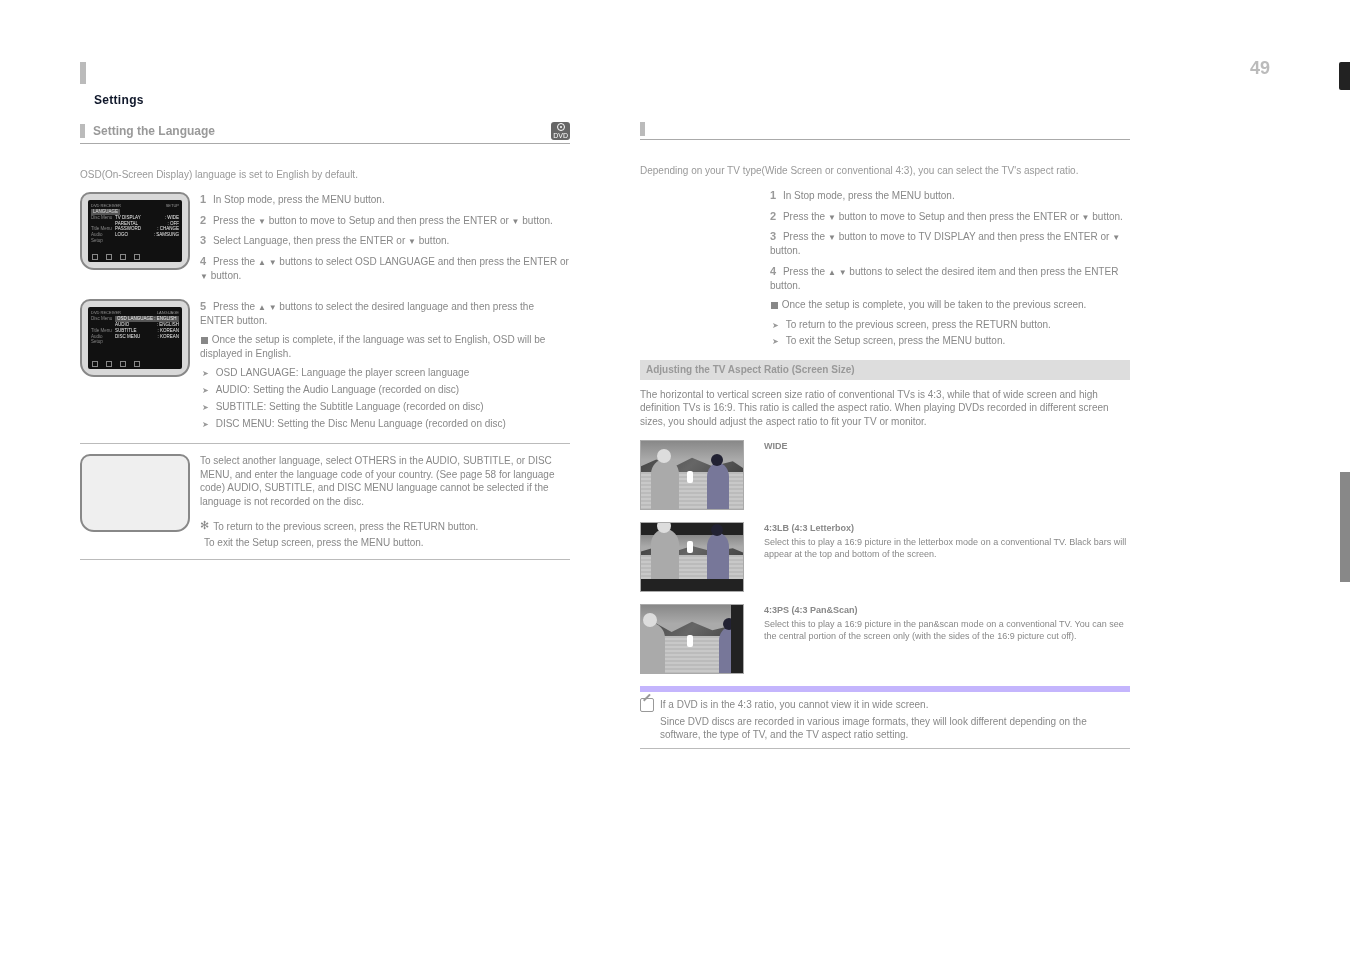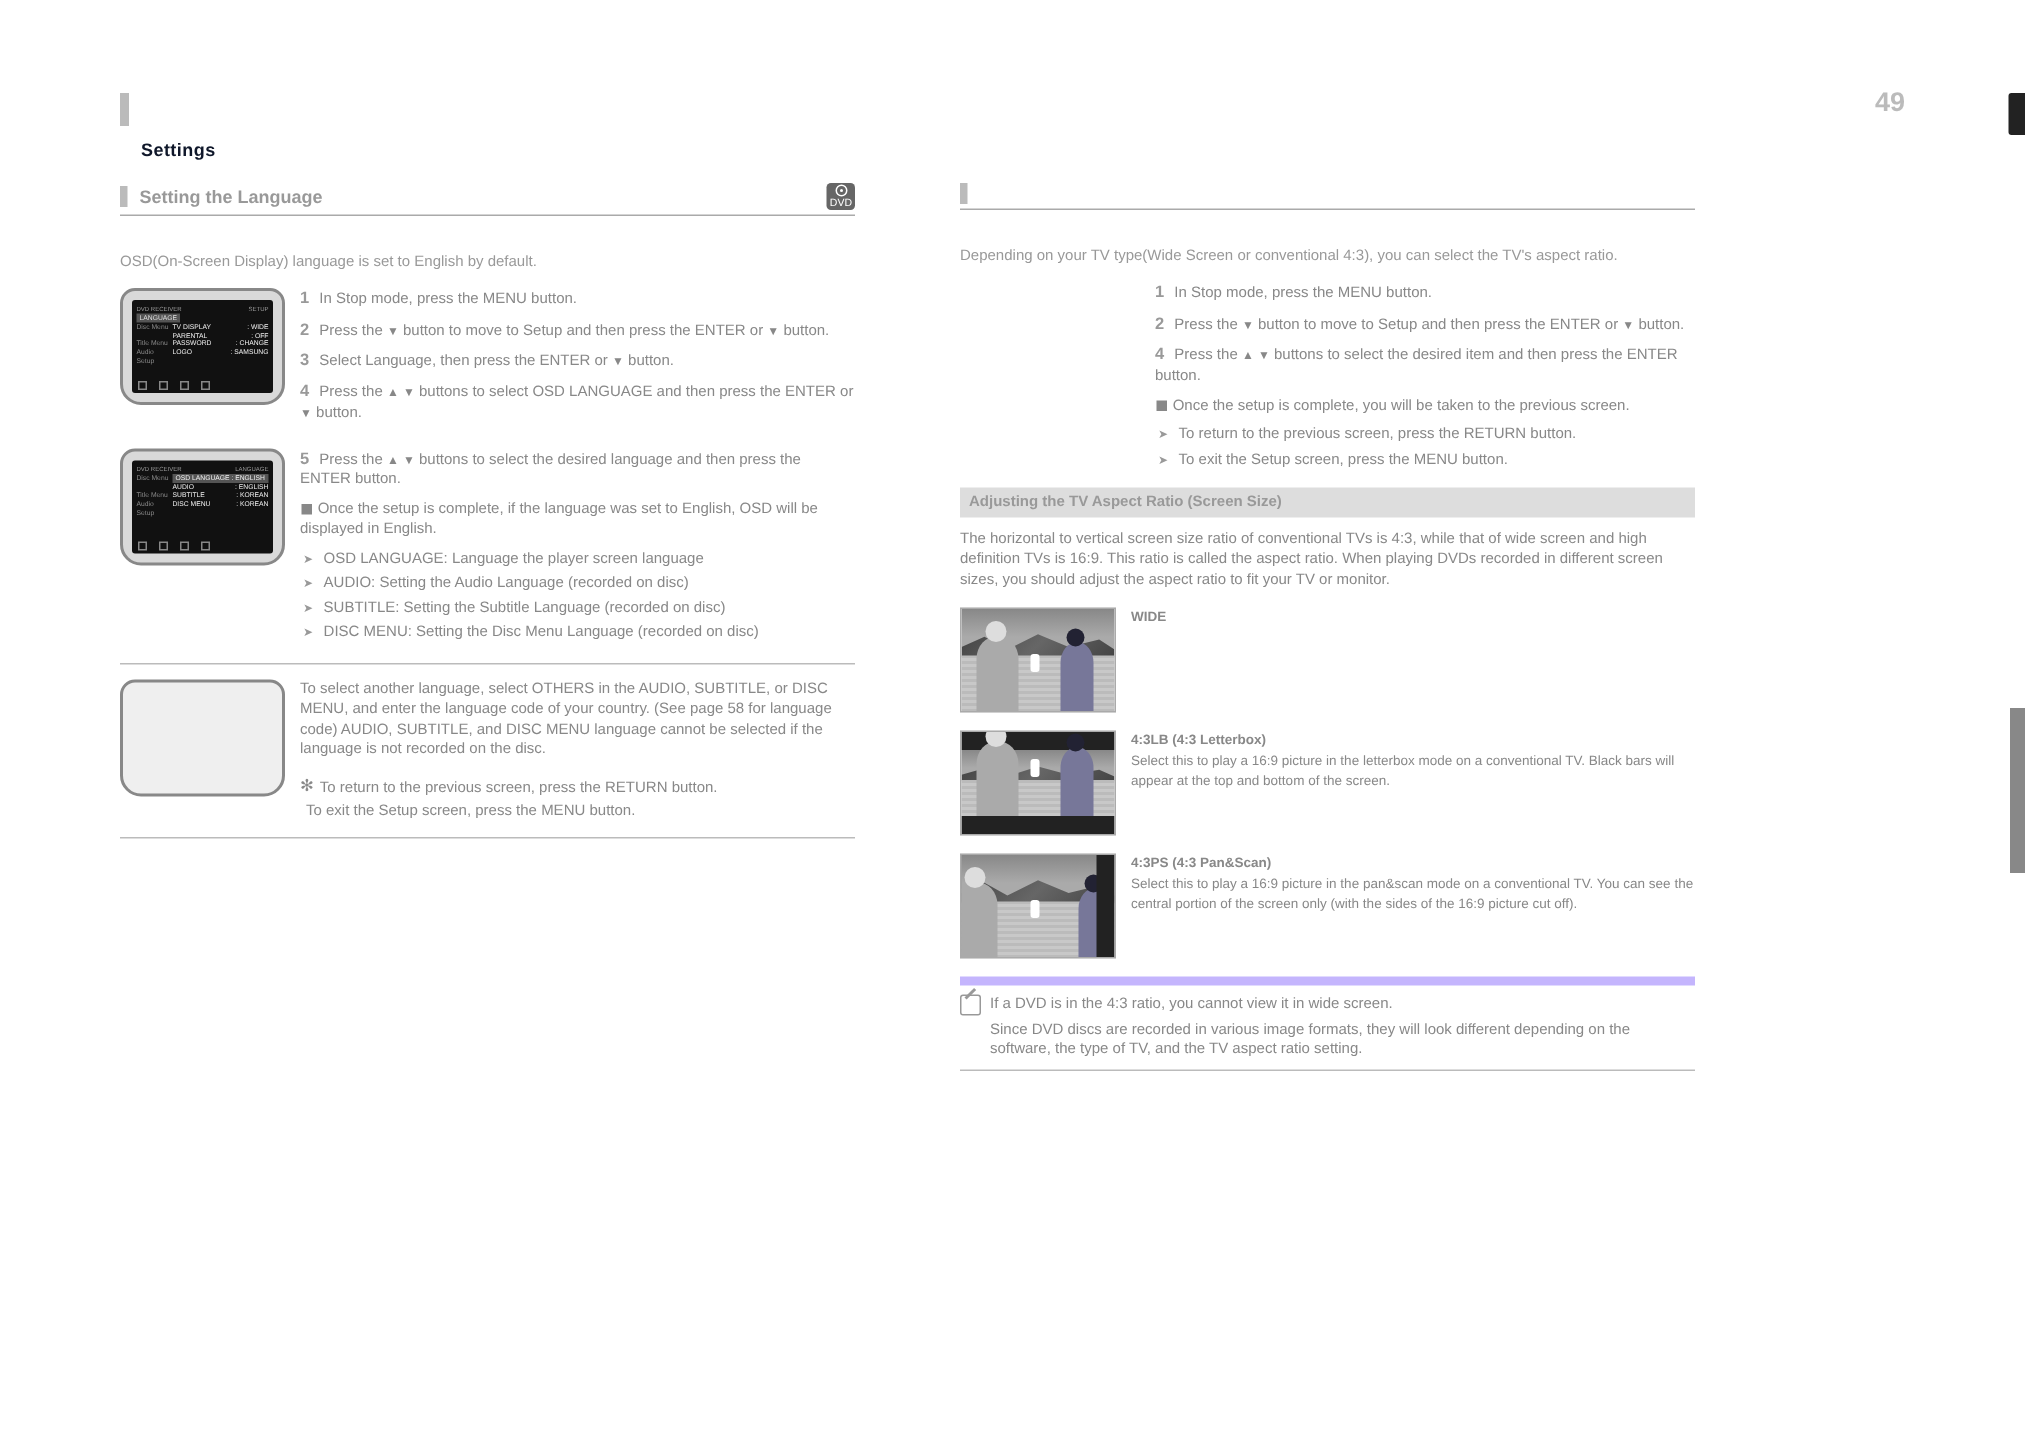--- a/index.html
+++ b/index.html
@@ -248,21 +248,21 @@
   .subhead-bar {
     background: #ddd;
     padding: 3px 6px;
     font-weight: 700;
     font-size: 10px;
     color: #999;
     margin: 12px 0 8px;
   }
   .aspect-row {
     display: flex;
-    gap: 10px;
+    gap: 20px;
     margin-bottom: 12px;
   }
   .aspect-img {
     width: 104px;
     height: 70px;
     flex-shrink: 0;
     background: #eee;
     border: 1px solid #aaa;
     position: relative;
     overflow: hidden;
@@ -586,20 +586,24 @@
       <div style="margin-left:130px">
         <div class="step">
           <span class="step-num">1</span>
           <span>In Stop mode, press the MENU button.</span>
         </div>
         <div class="step">
           <span class="step-num">2</span>
           <span>Press the </span><span class="arrow-down"></span><span> button to move to Setup and then press the ENTER or </span><span class="arrow-down"></span><span> button.</span>
         </div>
         <div class="step">
+          <span class="step-num">3</span>
+          <span>Press the </span><span class="arrow-down"></span><span> button to move to TV DISPLAY and then press the ENTER or </span><span class="arrow-down"></span><span> button.</span>
+        </div>
+        <div class="step">
           <span class="step-num">4</span>
           <span>Press the </span><span class="arrow-up"></span> <span class="arrow-down"></span><span> buttons to select the desired item and then press the ENTER button.</span>
         </div>
         <div class="step">
           <span class="stop-sq"></span>
           <span>Once the setup is complete, you will be taken to the previous screen.</span>
         </div>
         <div class="bullet">
             <span class="pt"></span>
             <span>To return to the previous screen, press the RETURN button.</span>

